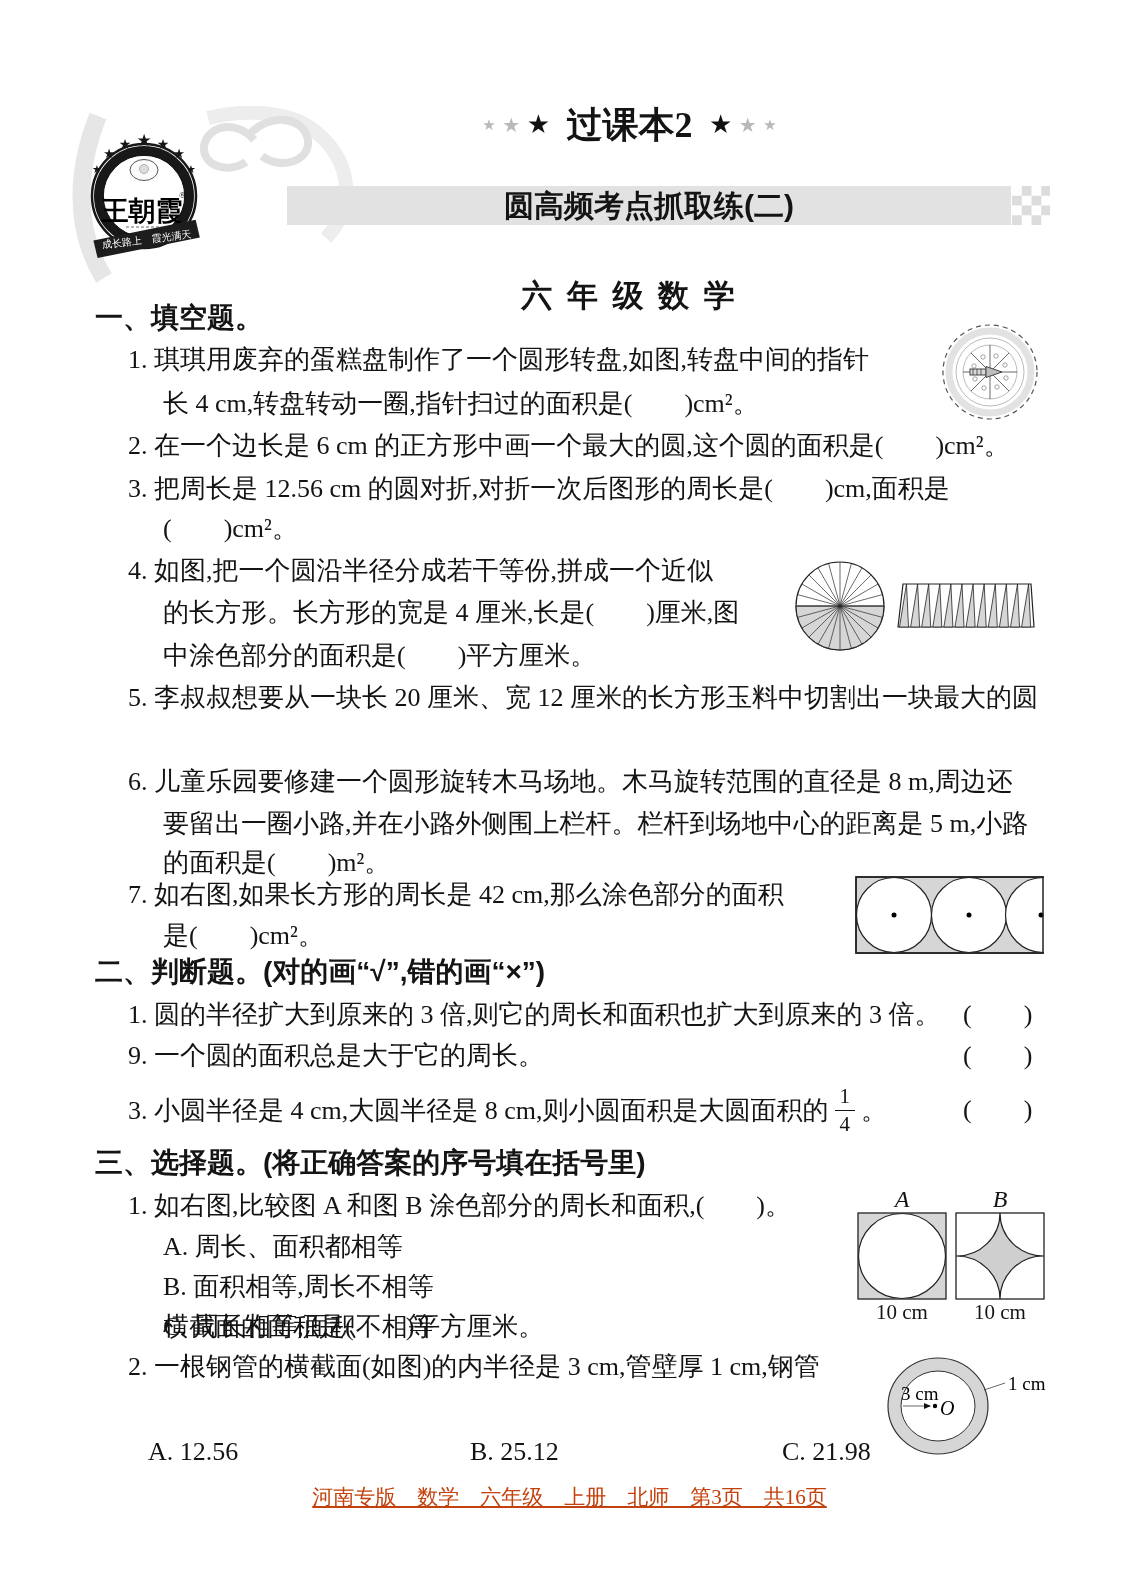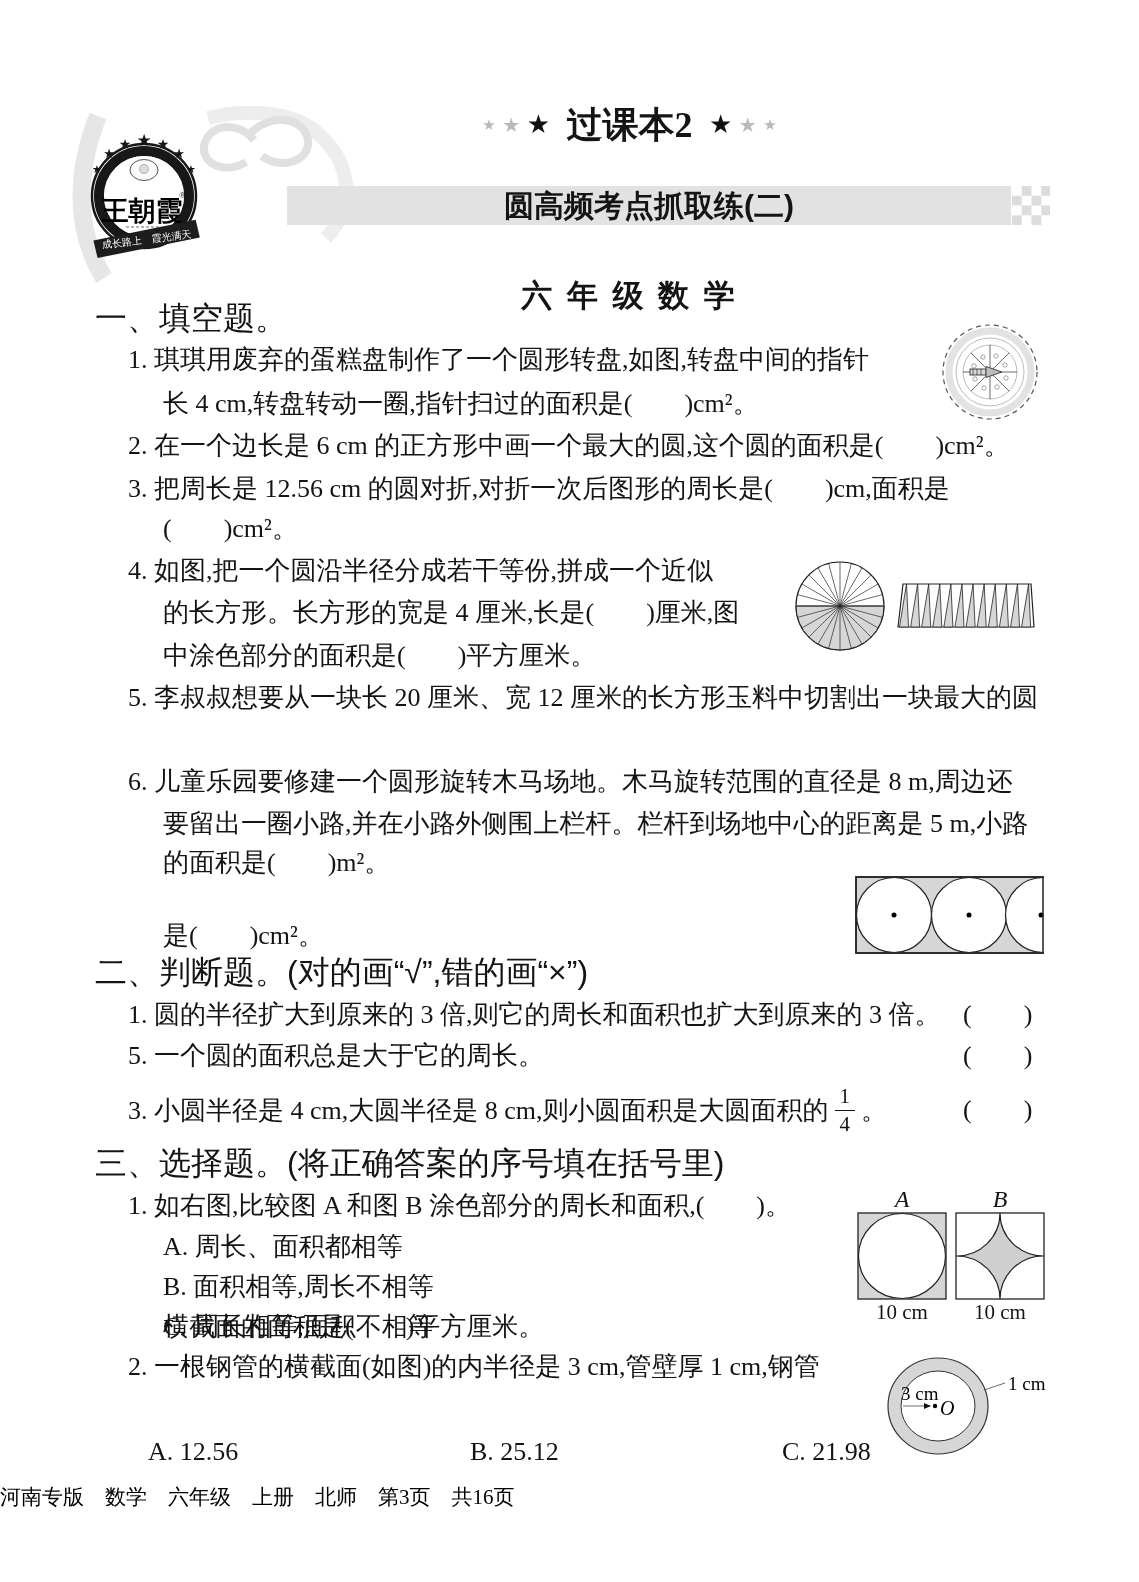--- a/index.html
+++ b/index.html
@@ -1,19 +1,19 @@
 <!DOCTYPE html>
 <html><head>
 <meta charset="utf-8">
 <style>
   html,body{margin:0;padding:0;background:#fff;}
   .page{position:relative;width:1139px;height:1582px;background:#fff;overflow:hidden;
         font-family:"Liberation Serif","DejaVu Serif",serif;color:#141414;}
   .t{position:absolute;font-size:26px;white-space:nowrap;line-height:30px;}
-  .sec{font-family:"Liberation Sans","DejaVu Sans",sans-serif;font-weight:normal;font-size:32px;}
+  .sec{font-family:"Liberation Sans","DejaVu Sans",sans-serif;font-weight:bold;font-size:28px;}
   .ln{left:128px;}
   .cont{left:163px;}
   .secl{left:95px;}
   .paren{left:963px;}
   .center-band{position:absolute;left:120px;width:1019px;text-align:center;}
   .stars-row{top:108px;}
   .star{color:#b9b9b9;vertical-align:middle;display:inline-block;}
   .star.s1{font-size:15px;}
   .star.s2{font-size:20px;}
   .star.s3{font-size:26px;color:#111;}
@@ -24,21 +24,21 @@
   .checker{position:absolute;left:1012px;top:186px;width:38px;height:39px;
            background:repeating-conic-gradient(#dcdcdc 0% 25%,#ffffff 0% 50%) 0 0/19.5px 19.5px;}
   .grade{top:237px;font-family:"Liberation Sans","DejaVu Sans",sans-serif;font-weight:bold;
          font-size:31px;letter-spacing:3px;margin-top:44px;}
   .fracline{position:absolute;left:128px;top:1082px;height:56px;display:flex;align-items:center;font-size:26px;white-space:nowrap;}
   .frac{display:inline-block;text-align:center;font-size:21px;line-height:1;margin:0 6px;}
   .frac .num{display:block;border-bottom:1.6px solid #141414;padding:0 5px 3px;}
   .frac .den{display:block;padding-top:3px;}
   .figlabel{position:absolute;width:90px;text-align:center;font-style:italic;font-size:24px;}
   .figsize{position:absolute;width:90px;text-align:center;font-size:21px;}
-  .footer{position:absolute;left:0;right:0;top:1483px;font-size:21px;color:#000000;}
+  .footer{position:absolute;left:0;right:0;top:1483px;text-align:center;font-size:21px;color:#c2410c;text-decoration:underline;}
   svg{position:absolute;}
   svg line{stroke:#2a2a2a;stroke-width:0.7;}
 </style>
 </head>
 <body>
 
 <div class="page">
 
   <svg style="left:58px;top:106px;" width="330" height="190" viewBox="0 0 330 190">
     <path d="M40,10 C20,60 14,120 46,172" stroke="#e6e6e6" stroke-width="18" fill="none"></path>
@@ -96,20 +96,21 @@
   <div class="t ln" style="top:431px">2. 在一个边长是 6 cm 的正方形中画一个最大的圆,这个圆的面积是(　　)cm²。</div>
   <div class="t ln" style="top:474px">3. 把周长是 12.56 cm 的圆对折,对折一次后图形的周长是(　　)cm,面积是</div>
   <div class="t cont" style="top:514px">(　　)cm²。</div>
   <div class="t ln" style="top:556px">4. 如图,把一个圆沿半径分成若干等份,拼成一个近似</div>
   <div class="t cont" style="top:598px">的长方形。长方形的宽是 4 厘米,长是(　　)厘米,图</div>
   <div class="t cont" style="top:641px">中涂色部分的面积是(　　)平方厘米。</div>
   <div class="t ln" style="top:683px">5. 李叔叔想要从一块长 20 厘米、宽 12 厘米的长方形玉料中切割出一块最大的圆</div>
   <div class="t ln" style="top:767px">6. 儿童乐园要修建一个圆形旋转木马场地。木马旋转范围的直径是 8 m,周边还</div>
   <div class="t cont" style="top:809px">要留出一圈小路,并在小路外侧围上栏杆。栏杆到场地中心的距离是 5 m,小路</div>
   <div class="t cont" style="top:848px">的面积是(　　)m²。</div>
+  <div class="t ln" style="top:880px">7. 如右图,如果长方形的周长是 42 cm,那么涂色部分的面积</div>
   <div class="t cont" style="top:921px">是(　　)cm²。</div>
 
   <svg style="left:940px;top:320px;" width="100" height="106" viewBox="0 0 100 106">
     <circle cx="50" cy="52" r="47" fill="#ffffff" stroke="#555" stroke-width="1.2" stroke-dasharray="5,4"></circle>
     <circle cx="50" cy="52" r="41" fill="#ffffff" stroke="#e2e2e2" stroke-width="7"></circle>
     <circle cx="50" cy="52" r="34" fill="#ffffff" stroke="#bbbbbb" stroke-width="1"></circle>
     <circle cx="50" cy="52" r="27" fill="#ffffff" stroke="#aaaaaa" stroke-width="0.8"></circle>
     <g stroke="#aaaaaa" stroke-width="0.8">
       <line x1="23" y1="52" x2="77" y2="52"></line>
       <line x1="50" y1="25" x2="50" y2="79"></line>
@@ -191,21 +192,21 @@
     <circle cx="188" cy="39" r="37.5" fill="#ffffff" stroke="#222" stroke-width="1.2"></circle>
     <circle cx="39" cy="39" r="2.5" fill="#000"></circle>
     <circle cx="114" cy="39" r="2.5" fill="#000"></circle>
     <circle cx="186" cy="39" r="2.5" fill="#000"></circle>
     <rect x="1" y="1" width="187" height="76" fill="none" stroke="#222" stroke-width="1.5"></rect>
   </svg>
 
   <div class="t sec secl" style="top:957px">二、判断题。(对的画“√”,错的画“×”)</div>
   <div class="t ln" style="top:1000px">1. 圆的半径扩大到原来的 3 倍,则它的周长和面积也扩大到原来的 3 倍。</div>
   <div class="t paren" style="top:1000px">(　　)</div>
-  <div class="t ln" style="top:1041px">5. 一个圆的面积总是大于它的周长。</div>
+  <div class="t ln" style="top:1041px">9. 一个圆的面积总是大于它的周长。</div>
   <div class="t paren" style="top:1041px">(　　)</div>
   <div class="fracline">
     <span>3. 小圆半径是 4 cm,大圆半径是 8 cm,则小圆面积是大圆面积的</span>
     <span class="frac">
       <span class="num">1</span>
       <span class="den">4</span>
     </span>
     <span>。</span>
   </div>
   <div class="t paren" style="top:1095px">(　　)</div>

